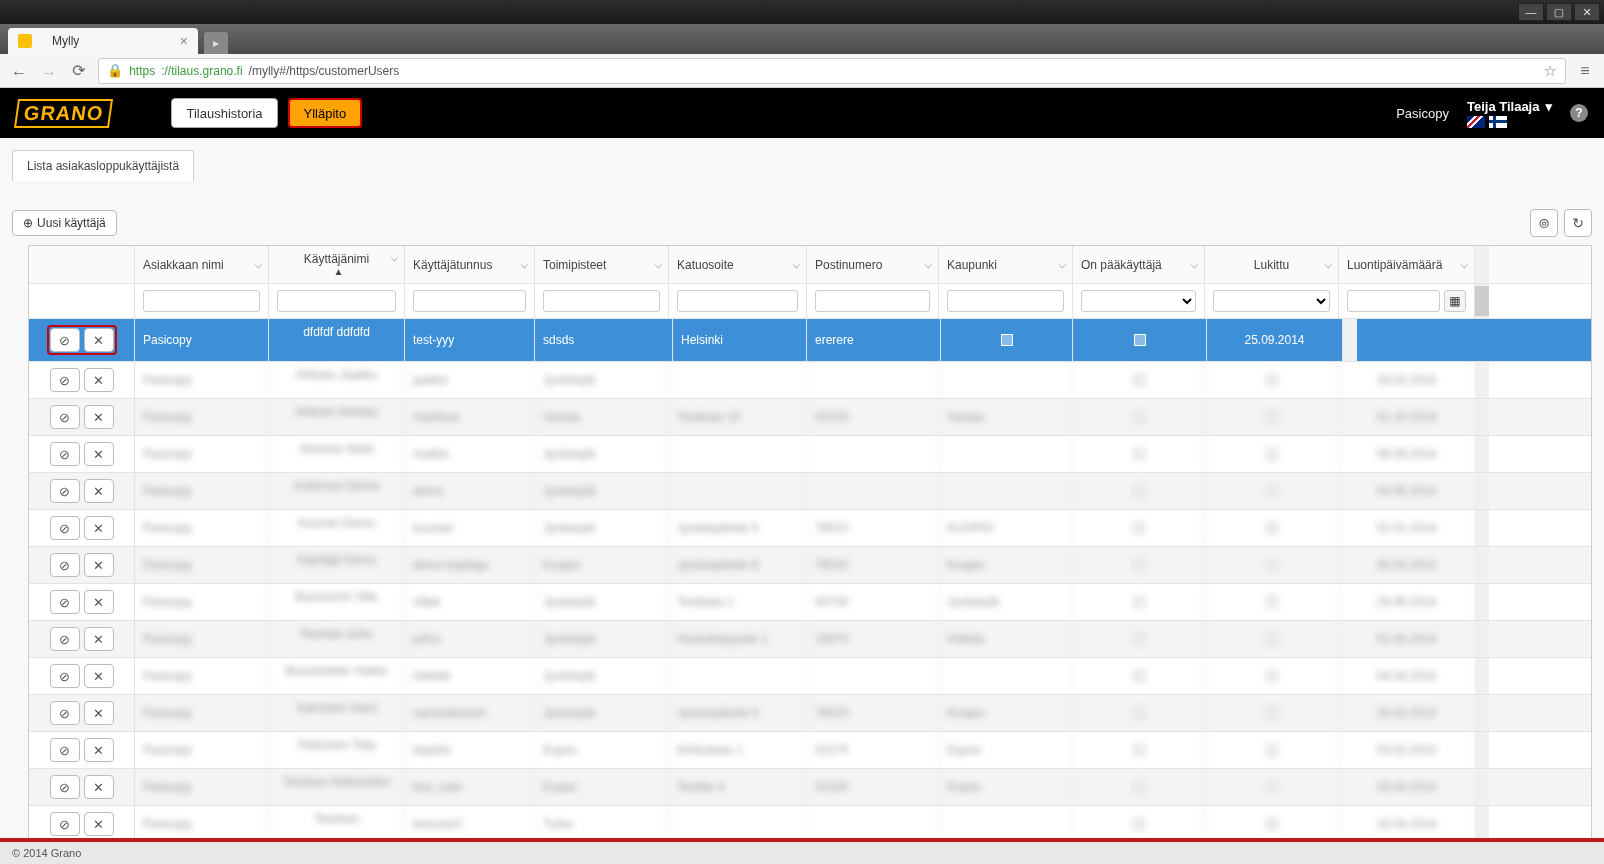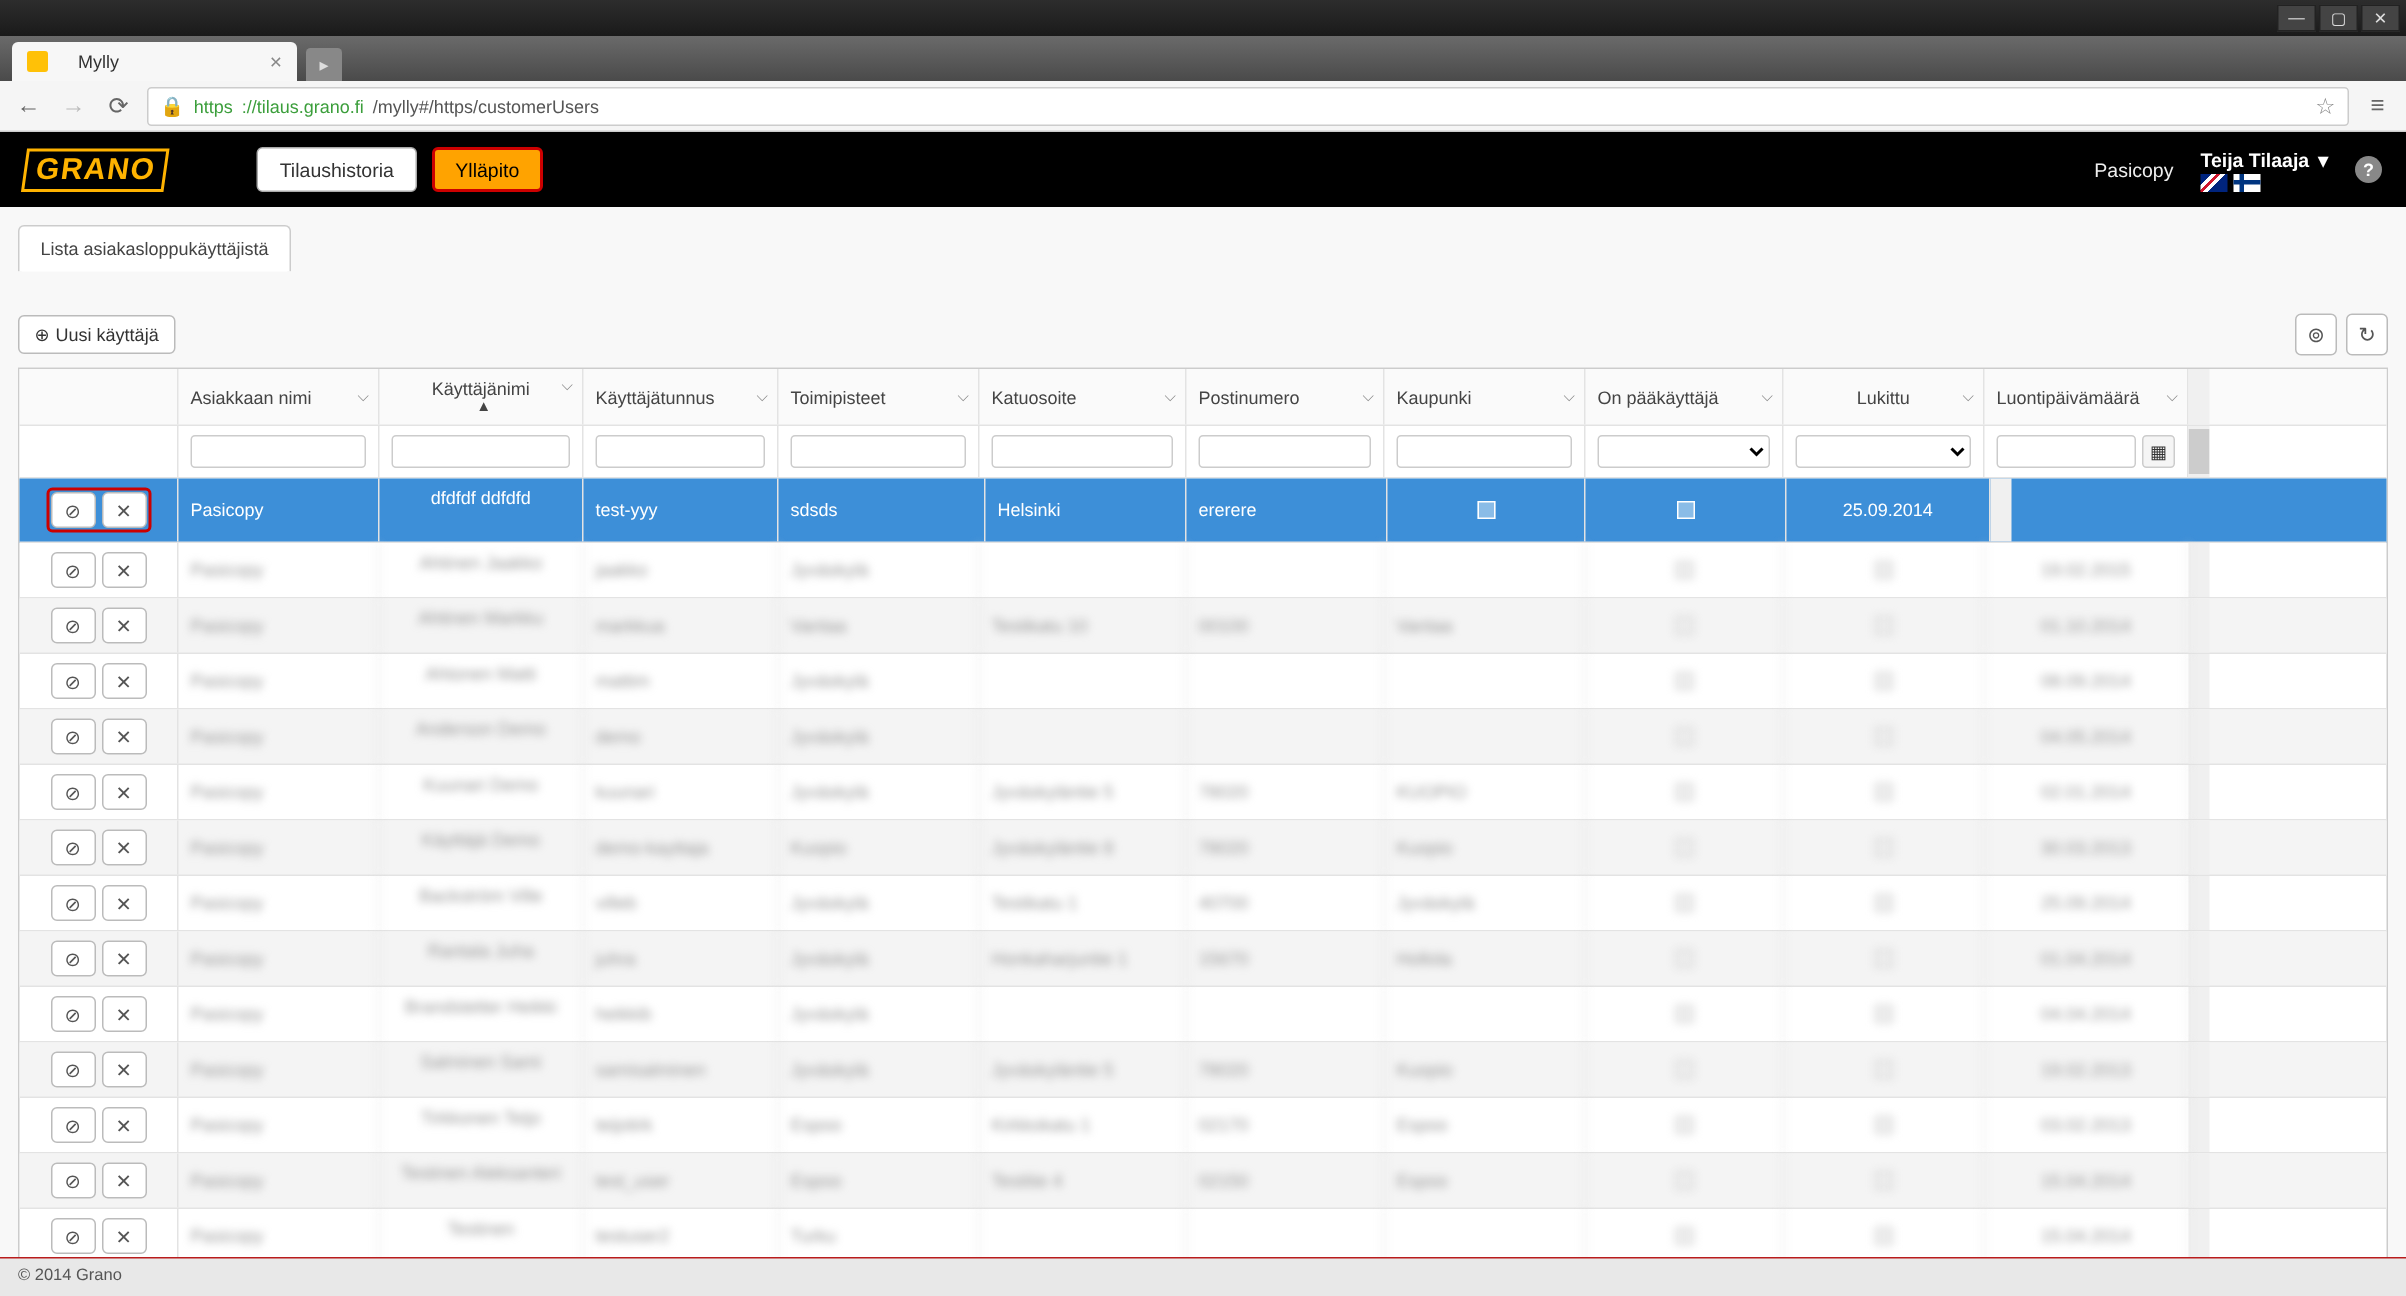--- a/index.html
+++ b/index.html
@@ -42,21 +42,21 @@
 
 
 .page { padding:12px; background:#f8f8f8; min-height:680px; position:relative; }
 .subtab { background:#fff; border:1px solid #ccc; border-bottom:none; padding:8px 14px; font-size:12px; color:#444; border-radius:4px 4px 0 0; display:inline-block; }
 .toolbar { margin-top:28px; display:flex; align-items:center; }
 .newuser { border:1px solid #bbb; border-radius:4px; padding:5px 10px; font-size:12px; background:#fff; cursor:pointer; display:flex; align-items:center; gap:4px; }
 .tbright { margin-left:auto; display:flex; gap:6px; }
 .iconbtn { width:28px; height:28px; border:1px solid #bbb; border-radius:4px; background:#fff; display:flex; align-items:center; justify-content:center; cursor:pointer; font-size:14px; color:#555; }
 
 
-.grid { margin-top:8px; border:1px solid #ccc; background:#fff; }
+.grid { margin-top:8px; border:1px solid #ccc; background:#fff;margin-left:16px; }
 .row { display:flex; border-bottom:1px solid #e3e3e3; align-items:stretch; min-height:32px; }
 .row.hdr { background:#fafafa; font-size:12px; color:#444; }
 .row.filter { background:#fff; }
 .row.sel { background:#3d8fd8; color:#fff; }
 .row:not(.hdr):not(.filter):not(.sel):nth-child(odd){ background:#f4f4f4; }
 .cell { padding:6px 8px; border-right:1px solid #e3e3e3; display:flex; align-items:center; font-size:12px; overflow:hidden; }
 .cell:last-child{ border-right:none; }
 .c-act { width:106px; gap:4px; justify-content:center; }
 .c0{ width:134px; } .c1{ width:136px;flex-direction:column; } .c2{ width:130px; } .c3{ width:134px; }
 .c4{ width:138px; } .c5{ width:132px; } .c6{ width:134px; } .c7{ width:132px; }
@@ -71,21 +71,21 @@
 .filter .datecell input{ flex:1; }
 .filter .calbtn{ width:22px; height:22px; border:1px solid #ccc; border-radius:3px; background:#f5f5f5; display:flex; align-items:center; justify-content:center; font-size:12px; cursor:pointer; }
 .rowbtn { width:30px; height:24px; border:1px solid #bbb; border-radius:4px; background:#fff; display:flex; align-items:center; justify-content:center; cursor:pointer; font-size:13px; color:#555; }
 .row.sel .rowbtn{ background:#fff; }
 .firsthl { border:2px solid #c00; padding:1px; border-radius:4px; display:flex; gap:4px; }
 .blur { filter:blur(3px); color:#999; }
 .chk { width:12px; height:12px; border:1px solid #fff; background:rgba(255,255,255,.4); display:inline-block; }
 .chk.off { border-color:#ccc; background:#eee; }
 .scrollthumb{ width:100%; height:30px; background:#ccc; }
 
-.footer { position:fixed; bottom:0; left:0; right:0; height:26px; background:#e8e8e8; border-top:1px solid #b91c1c; padding:5px 12px; font-size:11px; color:#555; }
+.footer { position:fixed; bottom:0; left:0; right:0; height:26px; background:#e8e8e8; border-top:4px solid #b91c1c; padding:5px 12px; font-size:11px; color:#555; }
 </style>
 </head>
 <body>
 
 <div class="titlebar">
   <div class="winbtn">—</div>
   <div class="winbtn">▢</div>
   <div class="winbtn">✕</div>
 </div>
 

